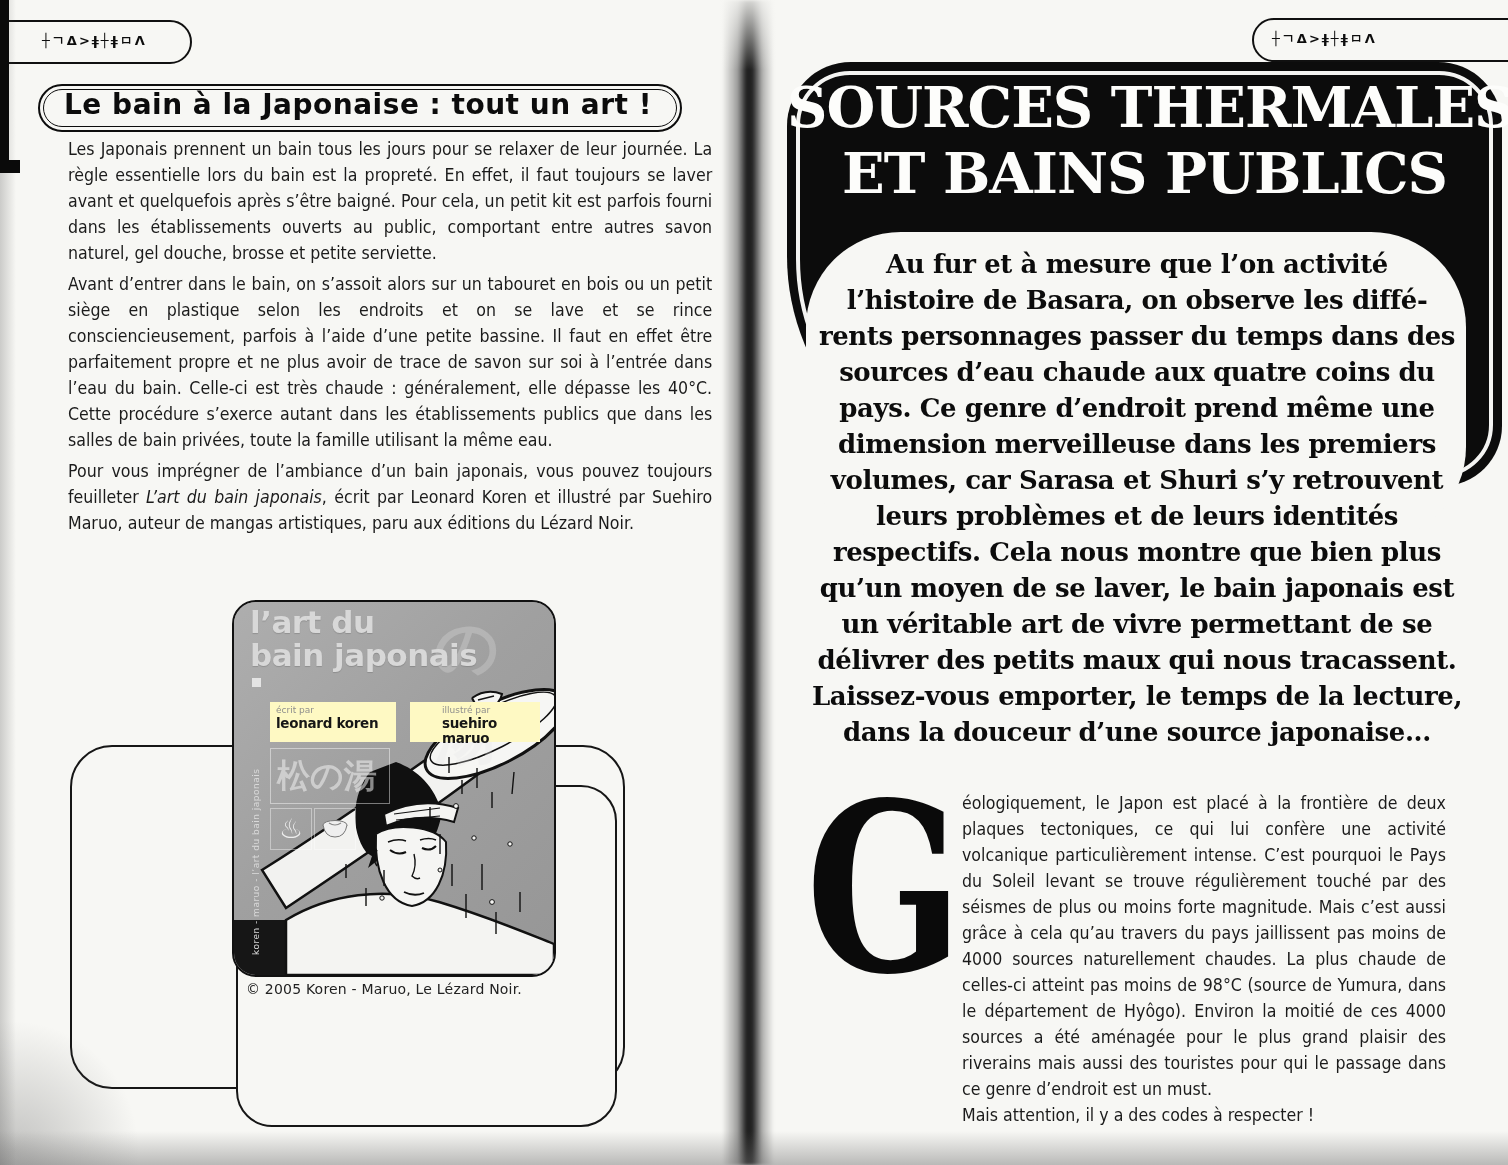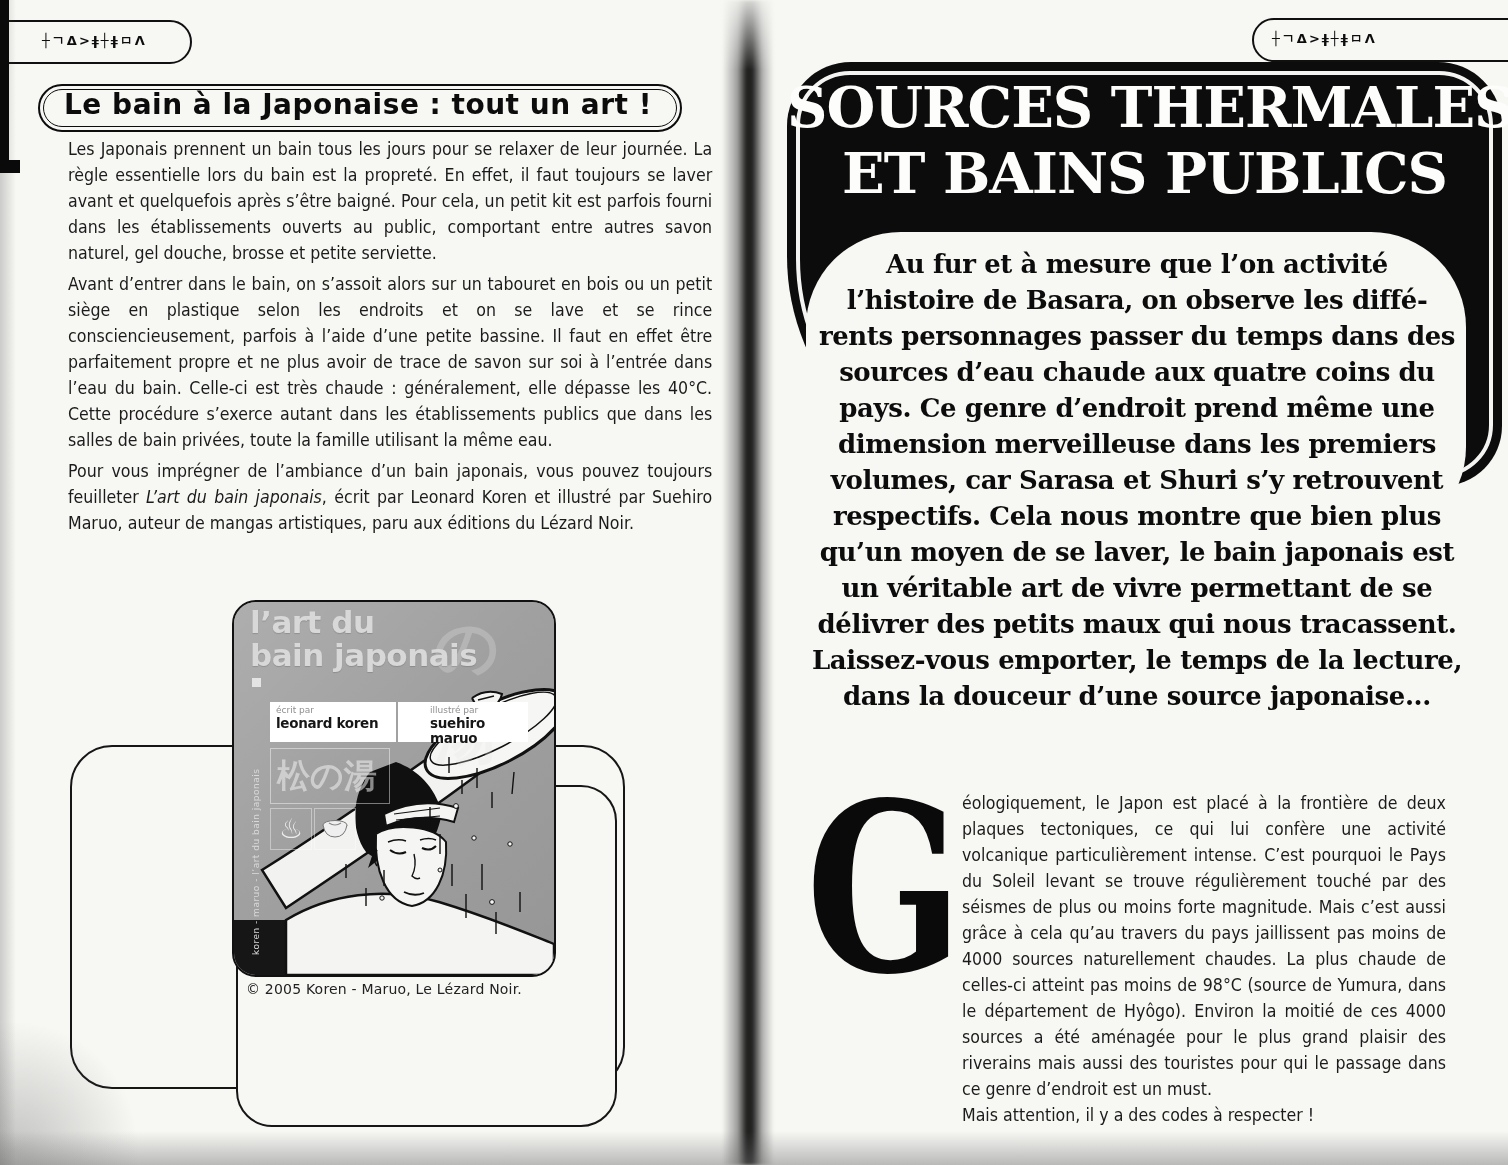--- a/index.html
+++ b/index.html
@@ -43,23 +43,23 @@
   
   .cover-card{left:232px;top:600px;width:320px;height:373px;border:2px solid #111;border-radius:24px;
     overflow:hidden;z-index:3;background:#a3a3a3;}
   .cover-art{position:absolute;inset:0;
     background:linear-gradient(135deg,#aeaeae 0%,#a0a0a0 45%,#969696 100%);}
   .cover-title{position:absolute;left:16px;top:4px;font-size:31px;line-height:33px;font-weight:bold;
     color:#d8d8d8;letter-spacing:-.5px;text-shadow:0 1px 1px rgba(0,0,0,.15);}
   .cover-dot{position:absolute;left:18px;top:76px;width:9px;height:9px;background:#e4e4e4;}
   .cover-watermark{position:absolute;left:200px;top:2px;font-size:64px;color:rgba(230,230,230,.28);
     font-weight:bold;}
-  .credit-box{position:absolute;top:100px;height:40px;background:#ffffff;padding:3px 6px 0 6px;box-sizing:border-box;}
+  .credit-box{position:absolute;top:100px;height:40px;background:#fef9c3;padding:3px 6px 0 6px;box-sizing:border-box;}
   .credit-box-1{left:36px;width:126px;}
-  .credit-box-2{left:164px;width:130px;padding-left:32px;}
+  .credit-box-2{left:176px;width:130px;padding-left:32px;}
   .credit-label{font-size:9px;color:#8f8f8d;line-height:11px;}
   .credit-name{font-size:13.5px;font-weight:bold;color:#161616;line-height:15px;letter-spacing:-.3px;}
   .jp-box{position:absolute;left:36px;top:146px;width:118px;height:54px;border:1px solid rgba(255,255,255,.45);}
   .jp-text{font-size:33px;color:rgba(240,240,240,.55);font-weight:bold;line-height:54px;margin-left:6px;}
   .icon-box{position:absolute;top:206px;width:40px;height:40px;border:1px solid rgba(255,255,255,.4);
     text-align:center;}
   .icon-box-1{left:36px;}
   .icon-box-2{left:80px;}
   .hotspring{font-size:27px;line-height:40px;color:#efefef;}
   .spine-text{position:absolute;left:-78px;top:248px;width:200px;transform:rotate(-90deg);
@@ -211,20 +211,21 @@
     </div>
 
     <div class="abs intro">
       <div>Au fur et à mesure que l’on activité</div>
       <div>l’histoire de Basara, on observe les diffé-</div>
       <div>rents personnages passer du temps dans des</div>
       <div>sources d’eau chaude aux quatre coins du</div>
       <div>pays. Ce genre d’endroit prend même une</div>
       <div>dimension merveilleuse dans les premiers</div>
       <div>volumes, car Sarasa et Shuri s’y retrouvent</div>
+      <div>leurs problèmes et de leurs identités</div>
       <div>respectifs. Cela nous montre que bien plus</div>
       <div>qu’un moyen de se laver, le bain japonais est</div>
       <div>un véritable art de vivre permettant de se</div>
       <div>délivrer des petits maux qui nous tracassent.</div>
       <div>Laissez-vous emporter, le temps de la lecture,</div>
       <div>dans la douceur d’une source japonaise...</div>
     </div>
 
     <div class="abs dropcap">G</div>
 

